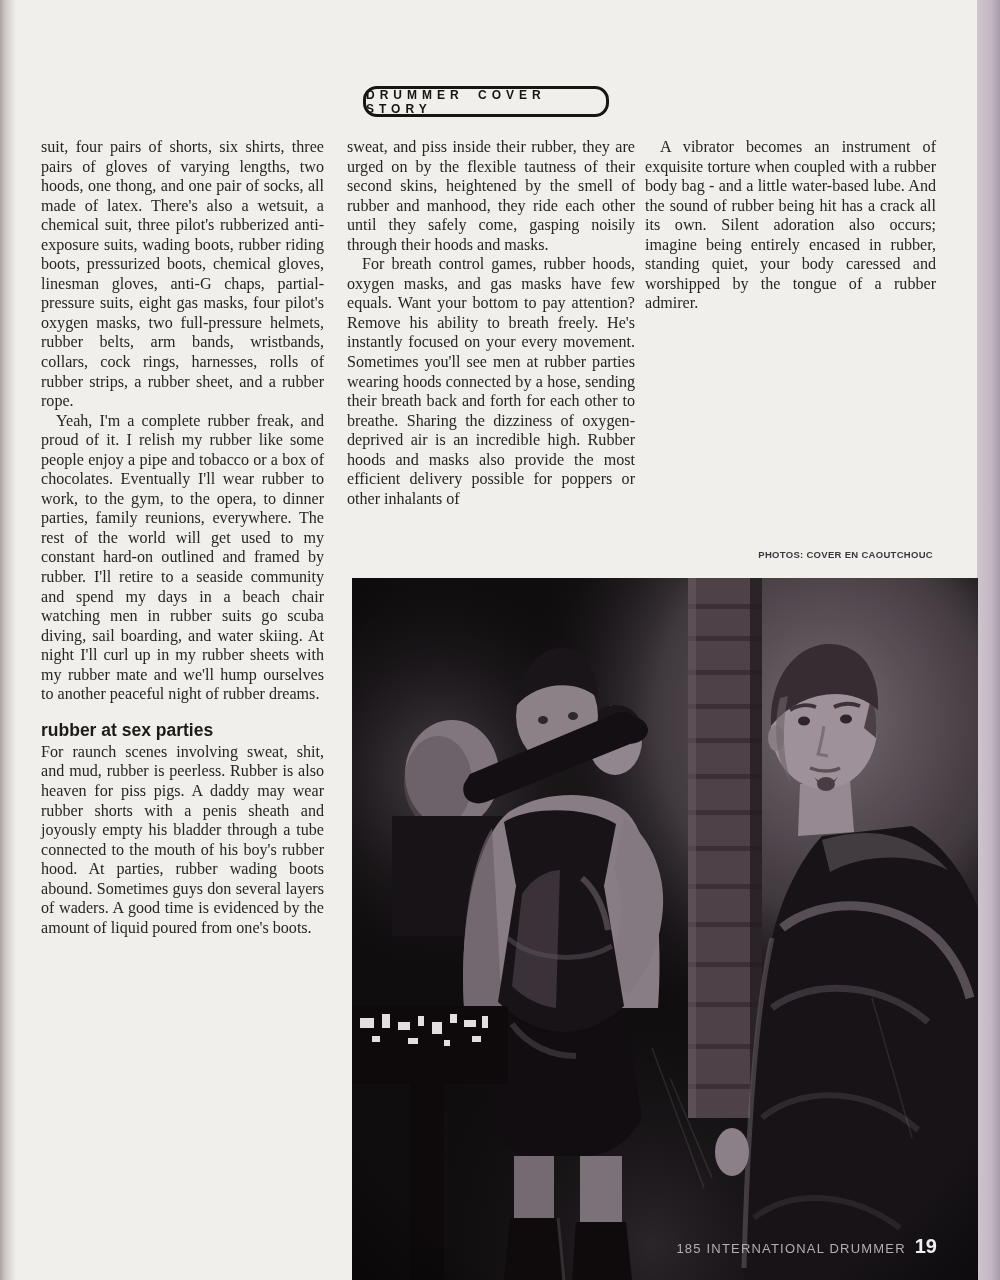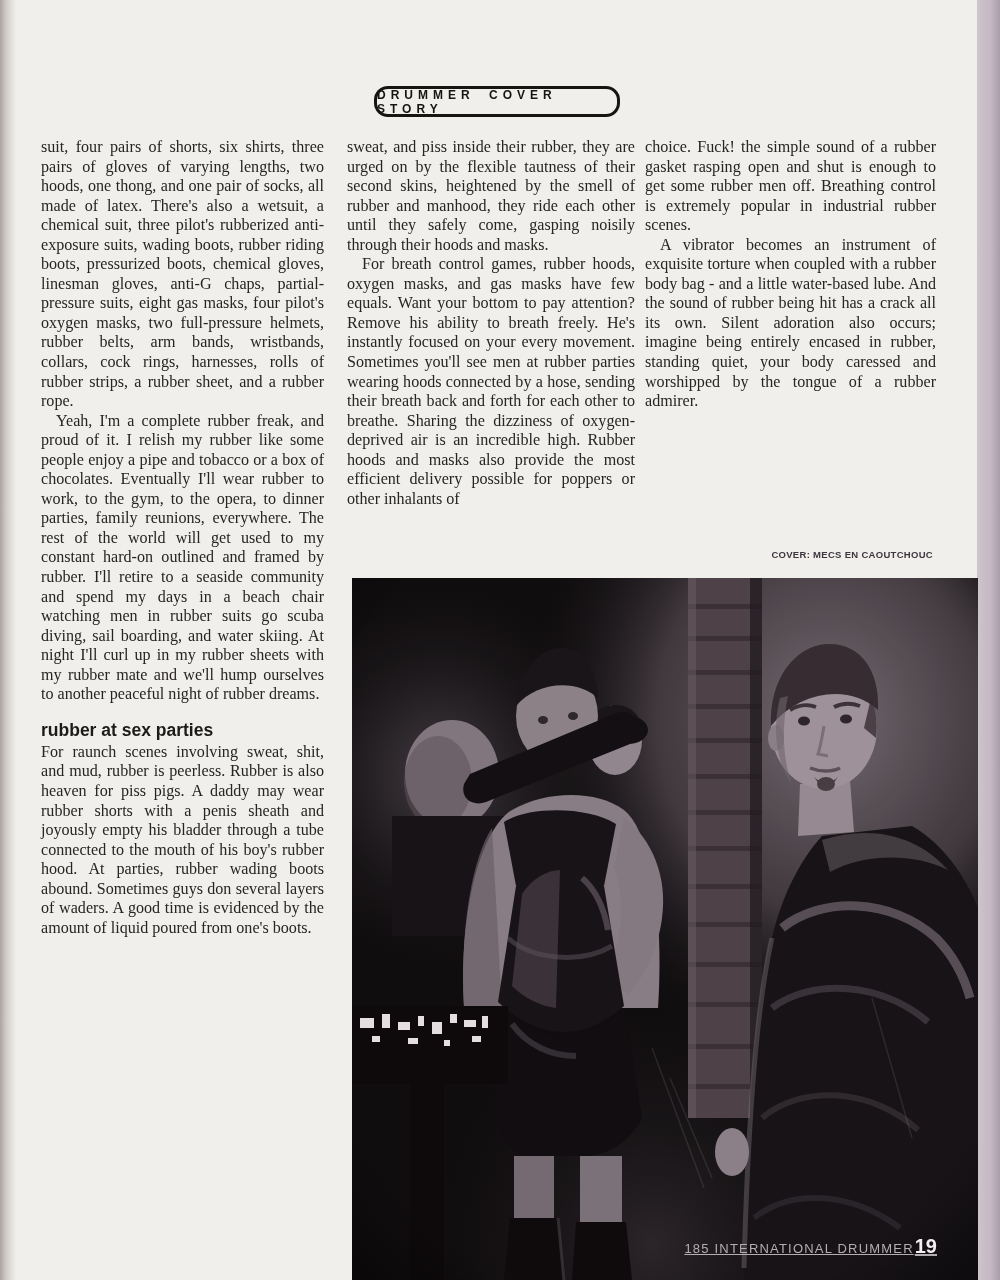--- a/index.html
+++ b/index.html
@@ -10,21 +10,21 @@
   }
   
   .edge-left{position:absolute;left:0;top:0;bottom:0;width:16px;
     background:linear-gradient(to right,#aba3a2 0%,#cfc9c5 35%,rgba(241,239,236,0) 100%);}
   .edge-right{position:absolute;right:0;top:0;bottom:0;width:21px;
     background:linear-gradient(to right,#cdc3cc 0%,#c3b8c3 55%,#a99daa 100%);}
   .edge-right:before{content:"";position:absolute;left:-2px;top:0;bottom:0;width:2px;background:rgba(90,80,92,.25);}
 
   
   .badge{
-    position:absolute;left:374px;top:86px;width:240px;height:25px;
+    position:absolute;left:363px;top:86px;width:240px;height:25px;
     border:3px solid #171414;border-radius:14px;
     display:flex;align-items:center;justify-content:center;
     font-family:"Liberation Sans",sans-serif;font-weight:bold;
     font-size:12px;letter-spacing:5px;word-spacing:6px;color:#171414;
     background:transparent;
   }
 
   
   .col{position:absolute;top:137px;font-size:16.1px;line-height:19.55px;text-align:justify;}
   .col p{margin:0;}
@@ -51,21 +51,21 @@
     font-size:9.5px;letter-spacing:.3px;color:#3c363f;
   }
 
   
   .photo{position:absolute;left:352px;top:578px;width:626px;height:702px;background:#0a0809;}
   .photo svg{display:block;width:100%;height:100%;}
 
   .footer{
     position:absolute;right:63px;bottom:22px;
     font-family:"Liberation Sans",sans-serif;font-size:13px;letter-spacing:1.2px;
-    color:#b4adb1;display:flex;align-items:baseline;gap:1px;text-decoration:underline;
+    color:#b4adb1;display:flex;align-items:baseline;gap:9px;
   }
   .footer .pageno{font-weight:bold;font-size:20px;color:#f3eef1;letter-spacing:0;}
 </style>
 </head>
 <body>
 
 <div class="page">
 
   <div class="edge-left"></div>
   <div class="edge-right"></div>
@@ -80,25 +80,24 @@
     <span class="sub-heading">rubber at sex parties</span>
     <p>For raunch scenes involving sweat, shit, and mud, rubber is peerless. Rubber is also heaven for piss pigs. A daddy may wear rubber shorts with a penis sheath and joyously empty his bladder through a tube connected to the mouth of his boy's rubber hood. At parties, rubber wading boots abound. Sometimes guys don several layers of waders. A good time is evidenced by the amount of liquid poured from one's boots.</p>
   </div>
 
   <div class="col" id="col2">
     <p>sweat, and piss inside their rubber, they are urged on by the flexible tautness of their second skins, heightened by the smell of rubber and manhood, they ride each other until they safely come, gasping noisily through their hoods and masks.</p>
     <p class="ind">For breath control games, rubber hoods, oxygen masks, and gas masks have few equals. Want your bottom to pay attention? Remove his ability to breath freely. He's instantly focused on your every movement. Sometimes you'll see men at rubber parties wearing hoods connected by a hose, sending their breath back and forth for each other to breathe. Sharing the dizziness of oxygen-deprived air is an incredible high. Rubber hoods and masks also provide the most efficient delivery possible for poppers or other inhalants of</p>
   </div>
 
   <div class="col" id="col3">
-    <p>choice. Fuck! the simple sound of a rubber gasket rasping open and shut is enough to get some rubber men off. Breathing control is extremely popular in industrial rubber scenes.</p>
     <p class="ind">A vibrator becomes an instrument of exquisite torture when coupled with a rubber body bag - and a little water-based lube. And the sound of rubber being hit has a crack all its own. Silent adoration also occurs; imagine being entirely encased in rubber, standing quiet, your body caressed and worshipped by the tongue of a rubber admirer.</p>
   </div>
 
-  <div class="photo-credit">COVER:  MECS EN CAOUTCHOUC</div>
+  <div class="photo-credit">PHOTOS:  COVER EN CAOUTCHOUC</div>
 
   <div class="photo">
     <svg viewBox="0 0 626 702" preserveAspectRatio="none">
       <defs>
         <radialGradient id="wallLight" cx="0.76" cy="0.2" r="0.5">
           <stop offset="0" stop-color="#867b82"></stop>
           <stop offset="0.55" stop-color="#473f44"></stop>
           <stop offset="1" stop-color="#0a0809" stop-opacity="0"></stop>
         </radialGradient>
         <radialGradient id="leftGlow" cx="0.14" cy="0.28" r="0.3">

